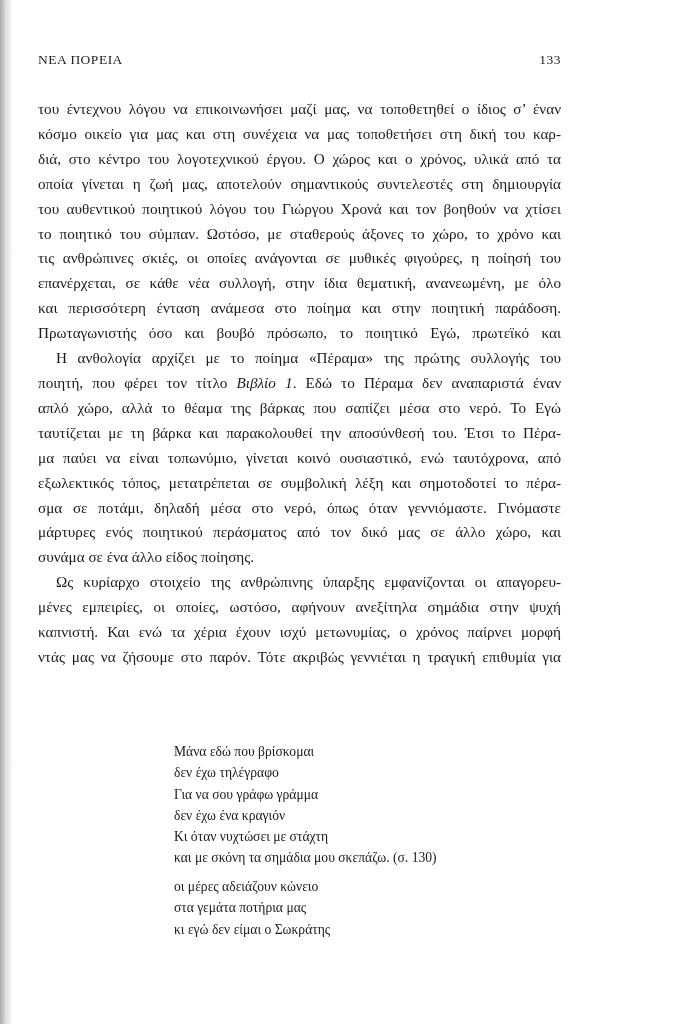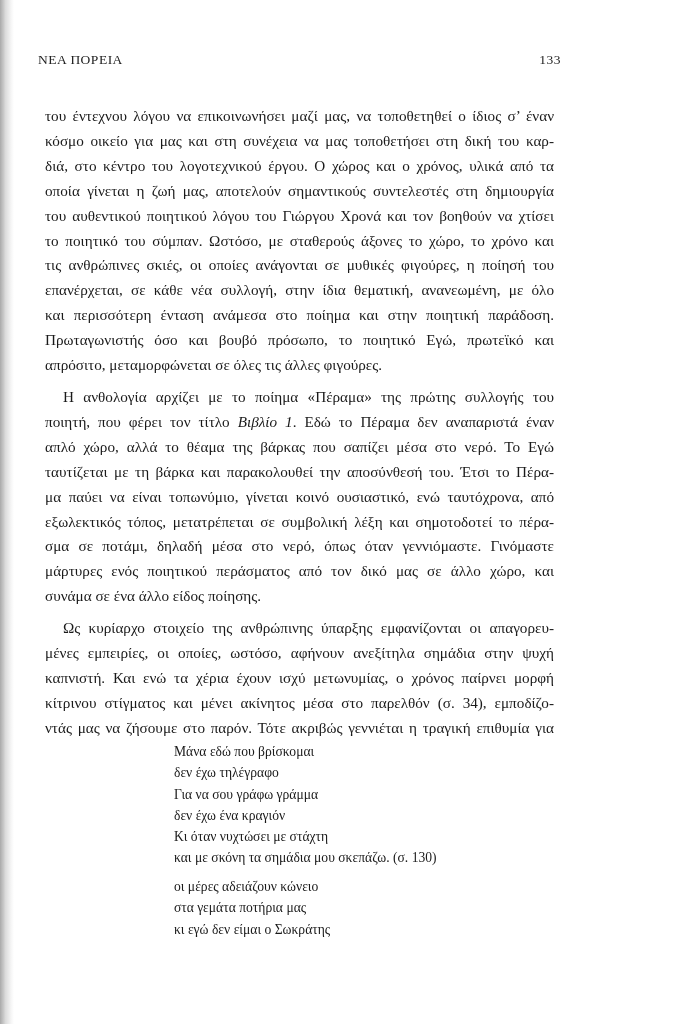--- a/index.html
+++ b/index.html
@@ -59,21 +59,21 @@
     left: 38px;
     top: 97px;
     width: 523px;
     font-family: "Liberation Serif", "DejaVu Serif", serif;
     font-size: 15.2px;
     line-height: 24.9px;
     text-align: justify;
     hyphens: manual;
   }
   .body-text p {
-    margin: 7px;
+    margin: 0;
   }
   .body-text .line {
     display: block;
     text-align: justify;
     text-align-last: justify;
     white-space: nowrap;
     overflow: visible;
   }
   .body-text .line.last {
     text-align-last: left;
@@ -114,38 +114,36 @@
     <span class="line">του έντεχνου λόγου να επικοινωνήσει μαζί μας, να τοποθετηθεί ο ίδιος σ’ έναν</span>
     <span class="line">κόσμο οικείο για μας και στη συνέχεια να μας τοποθετήσει στη δική του καρ-</span>
     <span class="line">διά, στο κέντρο του λογοτεχνικού έργου. Ο χώρος και ο χρόνος, υλικά από τα</span>
     <span class="line">οποία γίνεται η ζωή μας, αποτελούν σημαντικούς συντελεστές στη δημιουργία</span>
     <span class="line">του αυθεντικού ποιητικού λόγου του Γιώργου Χρονά και τον βοηθούν να χτίσει</span>
     <span class="line">το ποιητικό του σύμπαν. Ωστόσο, με σταθερούς άξονες το χώρο, το χρόνο και</span>
     <span class="line">τις ανθρώπινες σκιές, οι οποίες ανάγονται σε μυθικές φιγούρες, η ποίησή του</span>
     <span class="line">επανέρχεται, σε κάθε νέα συλλογή, στην ίδια θεματική, ανανεωμένη, με όλο</span>
     <span class="line">και περισσότερη ένταση ανάμεσα στο ποίημα και στην ποιητική παράδοση.</span>
     <span class="line">Πρωταγωνιστής όσο και βουβό πρόσωπο, το ποιητικό Εγώ, πρωτεϊκό και</span>
-    <span class="line last">απρόσιτο, μεταμορφώνεται σε όλες τις άλλες φιγούρες.</span>
   </p>
   <p>
     <span class="line indent">Η ανθολογία αρχίζει με το ποίημα «Πέραμα» της πρώτης συλλογής του</span>
     <span class="line"><span>ποιητή, που φέρει τον τίτλο </span><em>Βιβλίο 1</em><span>. Εδώ το Πέραμα δεν αναπαριστά έναν</span></span>
     <span class="line">απλό χώρο, αλλά το θέαμα της βάρκας που σαπίζει μέσα στο νερό. Το Εγώ</span>
     <span class="line">ταυτίζεται με τη βάρκα και παρακολουθεί την αποσύνθεσή του. Έτσι το Πέρα-</span>
     <span class="line">μα παύει να είναι τοπωνύμιο, γίνεται κοινό ουσιαστικό, ενώ ταυτόχρονα, από</span>
     <span class="line">εξωλεκτικός τόπος, μετατρέπεται σε συμβολική λέξη και σημοτοδοτεί το πέρα-</span>
     <span class="line">σμα σε ποτάμι, δηλαδή μέσα στο νερό, όπως όταν γεννιόμαστε. Γινόμαστε</span>
     <span class="line">μάρτυρες ενός ποιητικού περάσματος από τον δικό μας σε άλλο χώρο, και</span>
     <span class="line last">συνάμα σε ένα άλλο είδος ποίησης.</span>
   </p>
   <p>
     <span class="line indent">Ως κυρίαρχο στοιχείο της ανθρώπινης ύπαρξης εμφανίζονται οι απαγορευ-</span>
     <span class="line">μένες εμπειρίες, οι οποίες, ωστόσο, αφήνουν ανεξίτηλα σημάδια στην ψυχή</span>
     <span class="line">καπνιστή. Και ενώ τα χέρια έχουν ισχύ μετωνυμίας, ο χρόνος παίρνει μορφή</span>
-    <span class="line">κίτρινου στίγματος και μένει ακίνητος μέσα στο παρελθόν (σ. 34), εμποδίζο-</span>
     <span class="line">ντάς μας να ζήσουμε στο παρόν. Τότε ακριβώς γεννιέται η τραγική επιθυμία για</span>
   </p>
 </div>
 
 <div class="poem p1">
   <span class="vline">Μάνα εδώ που βρίσκομαι</span>
   <span class="vline">δεν έχω τηλέγραφο</span>
   <span class="vline">Για να σου γράφω γράμμα</span>
   <span class="vline">δεν έχω ένα κραγιόν</span>
   <span class="vline">Κι όταν νυχτώσει με στάχτη</span>

